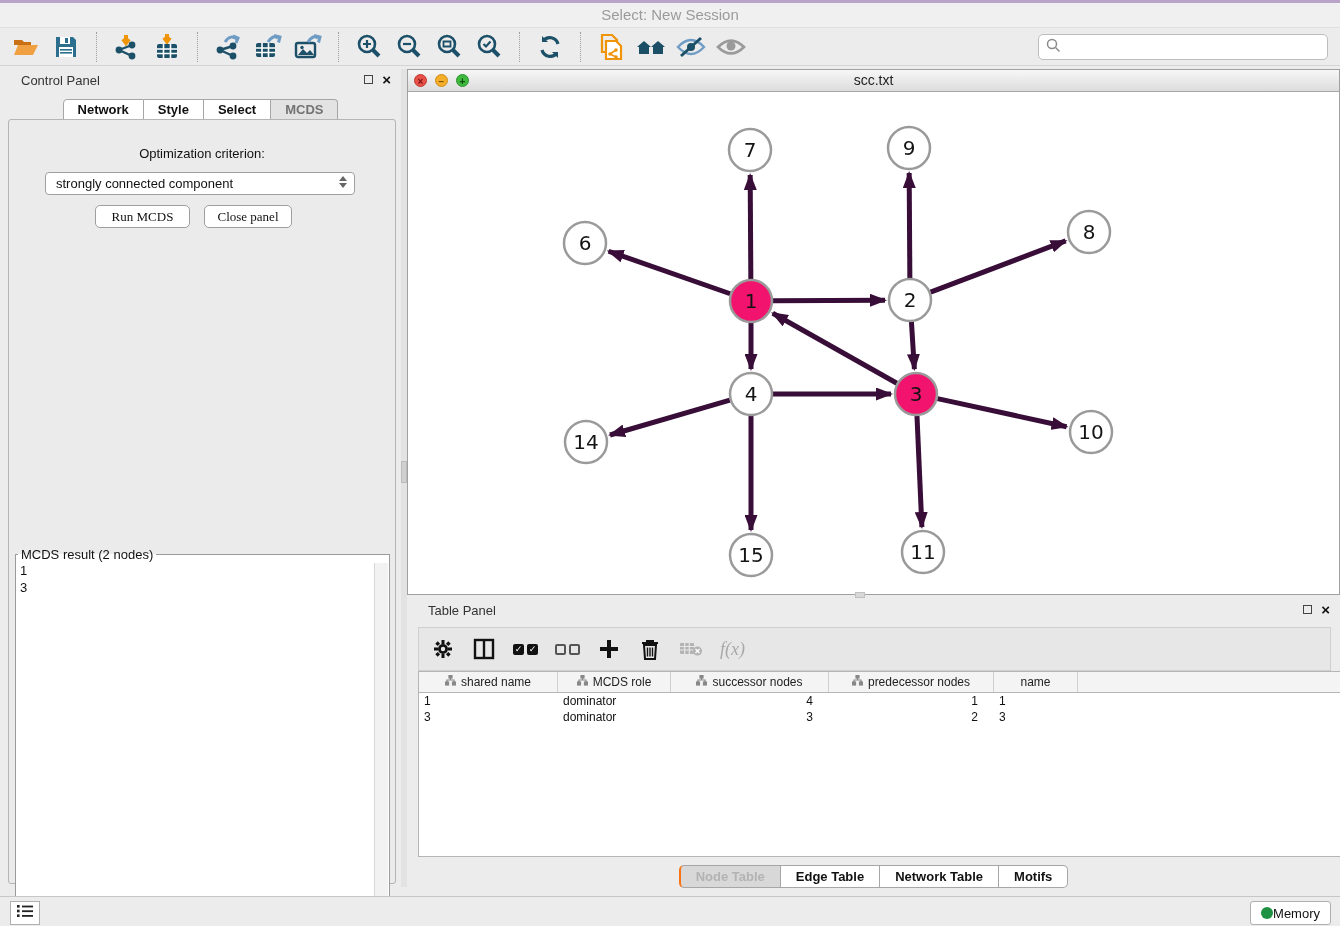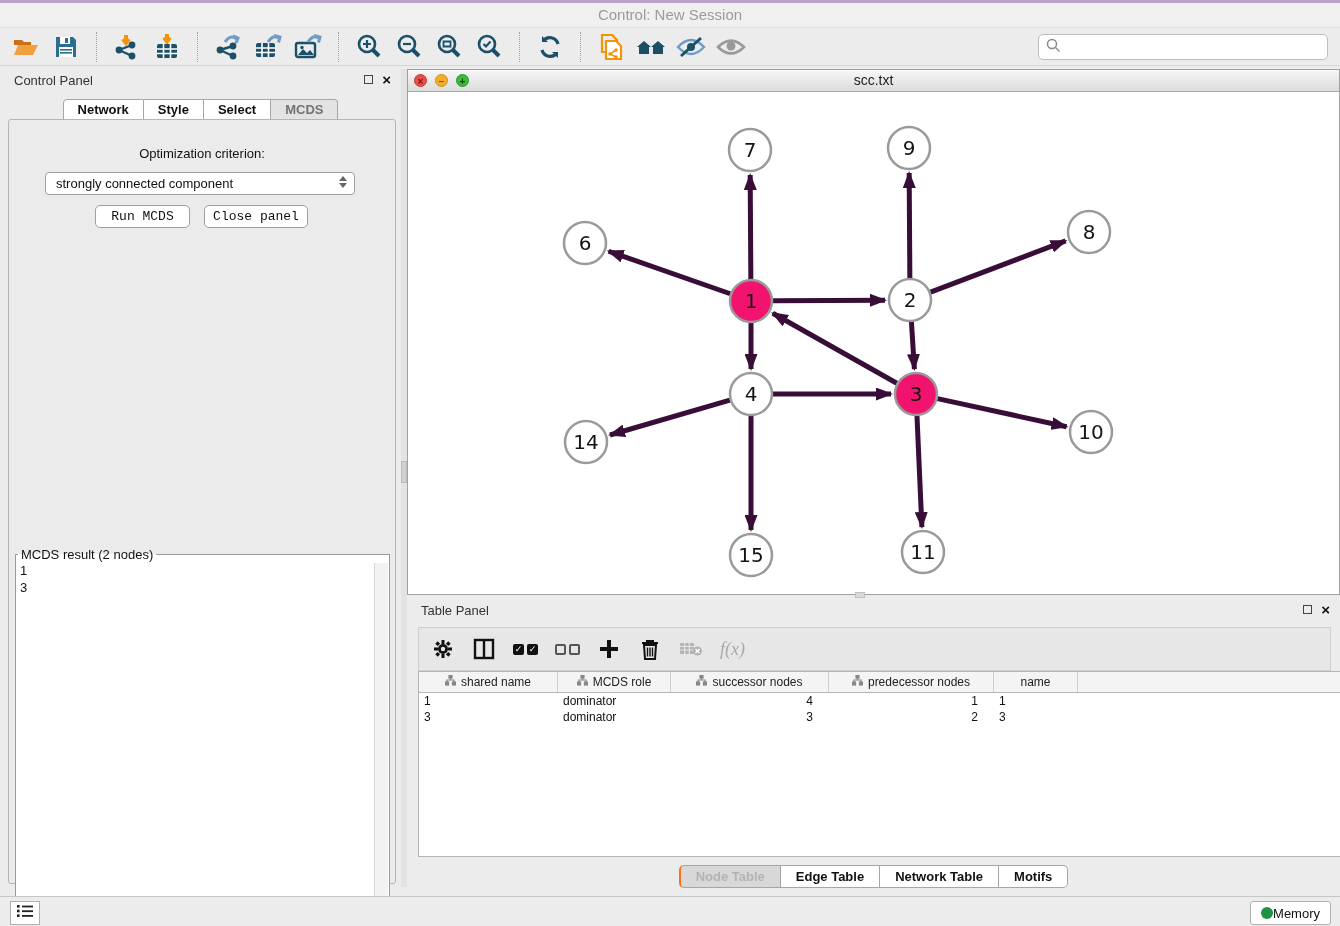--- a/index.html
+++ b/index.html
@@ -22,21 +22,21 @@
   .tsep { width:1px; height:30px; border-left:1px dotted #9f9f9f; margin:0 4px; }
   .tbtn { width:40px; height:32px; display:flex; align-items:center; justify-content:center; }
   .tbtn svg { display:block; }
   #searchbox { position:absolute; right:12px; top:31px; width:290px; height:26px;
     background:#fff; border:1px solid #bdbdbd; border-radius:5px;
     display:flex; align-items:center; padding-left:7px; }
   #searchbox input { border:none; outline:none; flex:1; font-size:13px; margin-left:5px;
     font-family:"Liberation Sans",sans-serif; background:transparent;}
   
   #control-panel { position:absolute; left:0; top:66px; width:401px; height:818px; background:#ececec; }
-  .panel-header { position:relative; height:24px; }
+  .panel-header { position:relative; height:24px;margin-left:7px; }
   .panel-title { position:absolute; left:14px; top:4px; font-size:13px; color:#333; }
   .panel-header-icons { position:absolute; right:10px; top:5px; display:flex; gap:9px; align-items:center;}
   .float-icon { width:9px; height:9px; border:1.5px solid #444; display:inline-block;}
   .close-icon { font-size:15px; font-weight:700; color:#111; line-height:11px;}
   #cp-tabs { position:absolute; left:0; top:30px; width:401px; display:flex; justify-content:center; }
   .cp-tab { height:21px; line-height:19px; padding:0 14px; font-size:13px; font-weight:700;
     background:#fff; border:1px solid #a6a6a6; border-left:none; color:#111;}
   .cp-tab:first-child { border-left:1px solid #a6a6a6; border-radius:4px 0 0 0;}
   .cp-tab:last-child { border-radius:0 4px 0 0;}
   .cp-tab.selected { background:#e3e3e3; color:#737373; }
@@ -45,23 +45,23 @@
   #opt-label { text-align:center; margin-top:26px; font-size:13px; color:#111;}
   #opt-select { position:absolute; left:36px; top:52px; width:310px; height:23px;
     background:#fff; border:1px solid #9f9f9f; border-radius:4px;
     font-size:13px; line-height:21px; padding-left:10px; color:#111;}
   .spin { position:absolute; right:7px; top:3px; display:flex; flex-direction:column; gap:2px;}
   .spin i { width:0; height:0; border-left:4px solid transparent; border-right:4px solid transparent; display:block;}
   .spin .up { border-bottom:5px solid #666; }
   .spin .dn { border-top:5px solid #666; }
   .cp-btn { position:absolute; top:85px; height:23px; background:#fff;
     border:1px solid #9f9f9f; border-radius:5px; font-size:13px; color:#111;
-    font-family:Liberation Mono, monospace; text-align:center; line-height:21px;}
+    font-family:Liberation Serif, serif; text-align:center; line-height:21px;}
   #run-btn { left:86px; width:95px; }
-  #close-panel-btn { left:195px; width:104px; }
+  #close-panel-btn { left:195px; width:88px; }
   #mcds-result { position:absolute; left:6px; top:427px; width:375px; height:382px;
     border:1px solid #9a9a9a; background:#fff;}
   #mcds-result legend { font-size:13px; color:#111; margin-left:2px; padding:0 3px; background:transparent;}
   #mcds-lines { position:absolute; left:4px; top:0px; font-size:13px; line-height:17px; white-space:pre; color:#111;}
   #mcds-scroll { position:absolute; right:1px; top:1px; width:14px; height:360px;
     background:#f2f2f2; border-left:1px solid #d8d8d8;}
   
   #vsplit { position:absolute; left:401px; top:66px; width:6px; height:818px; background:#e3e3e3;}
   #vsplit-handle { position:absolute; left:0; top:392px; width:6px; height:22px; background:#d0d0d0; border:1px solid #bbb;}
   #hsplit-handle { position:absolute; left:855px; top:589px; width:10px; height:6px; background:#d8d8d8; border:1px solid #c0c0c0;}
@@ -110,21 +110,21 @@
     border:1px solid #b0b0b0; display:flex; align-items:center; justify-content:center;}
   #memory-btn { position:absolute; right:9px; top:4px; height:24px; background:#fff;
     border:1px solid #b0b0b0; border-radius:3px; display:flex; align-items:center;
     padding:0 10px; gap:0; font-size:13px; color:#111;}
   #memory-dot { width:12px; height:12px; border-radius:50%; background:#1f9143;}
 </style>
 </head>
 <body>
 
 <div id="titlebar">
-  <span>Control: New Session</span>
+  <span>Select: New Session</span>
 </div>
 
 <div id="toolbar">
   <div class="tgroup">
     <div class="tbtn">
         <span>
           <svg width="28" height="24" viewBox="0 0 28 24">
             <path d="M2 5 h8 l2 2 h7 v3 h-17 z" fill="#c96f15"></path>
             <path d="M2 20 l4-10 h20 l-5 10 z" fill="#F0A040"></path>
           </svg>

